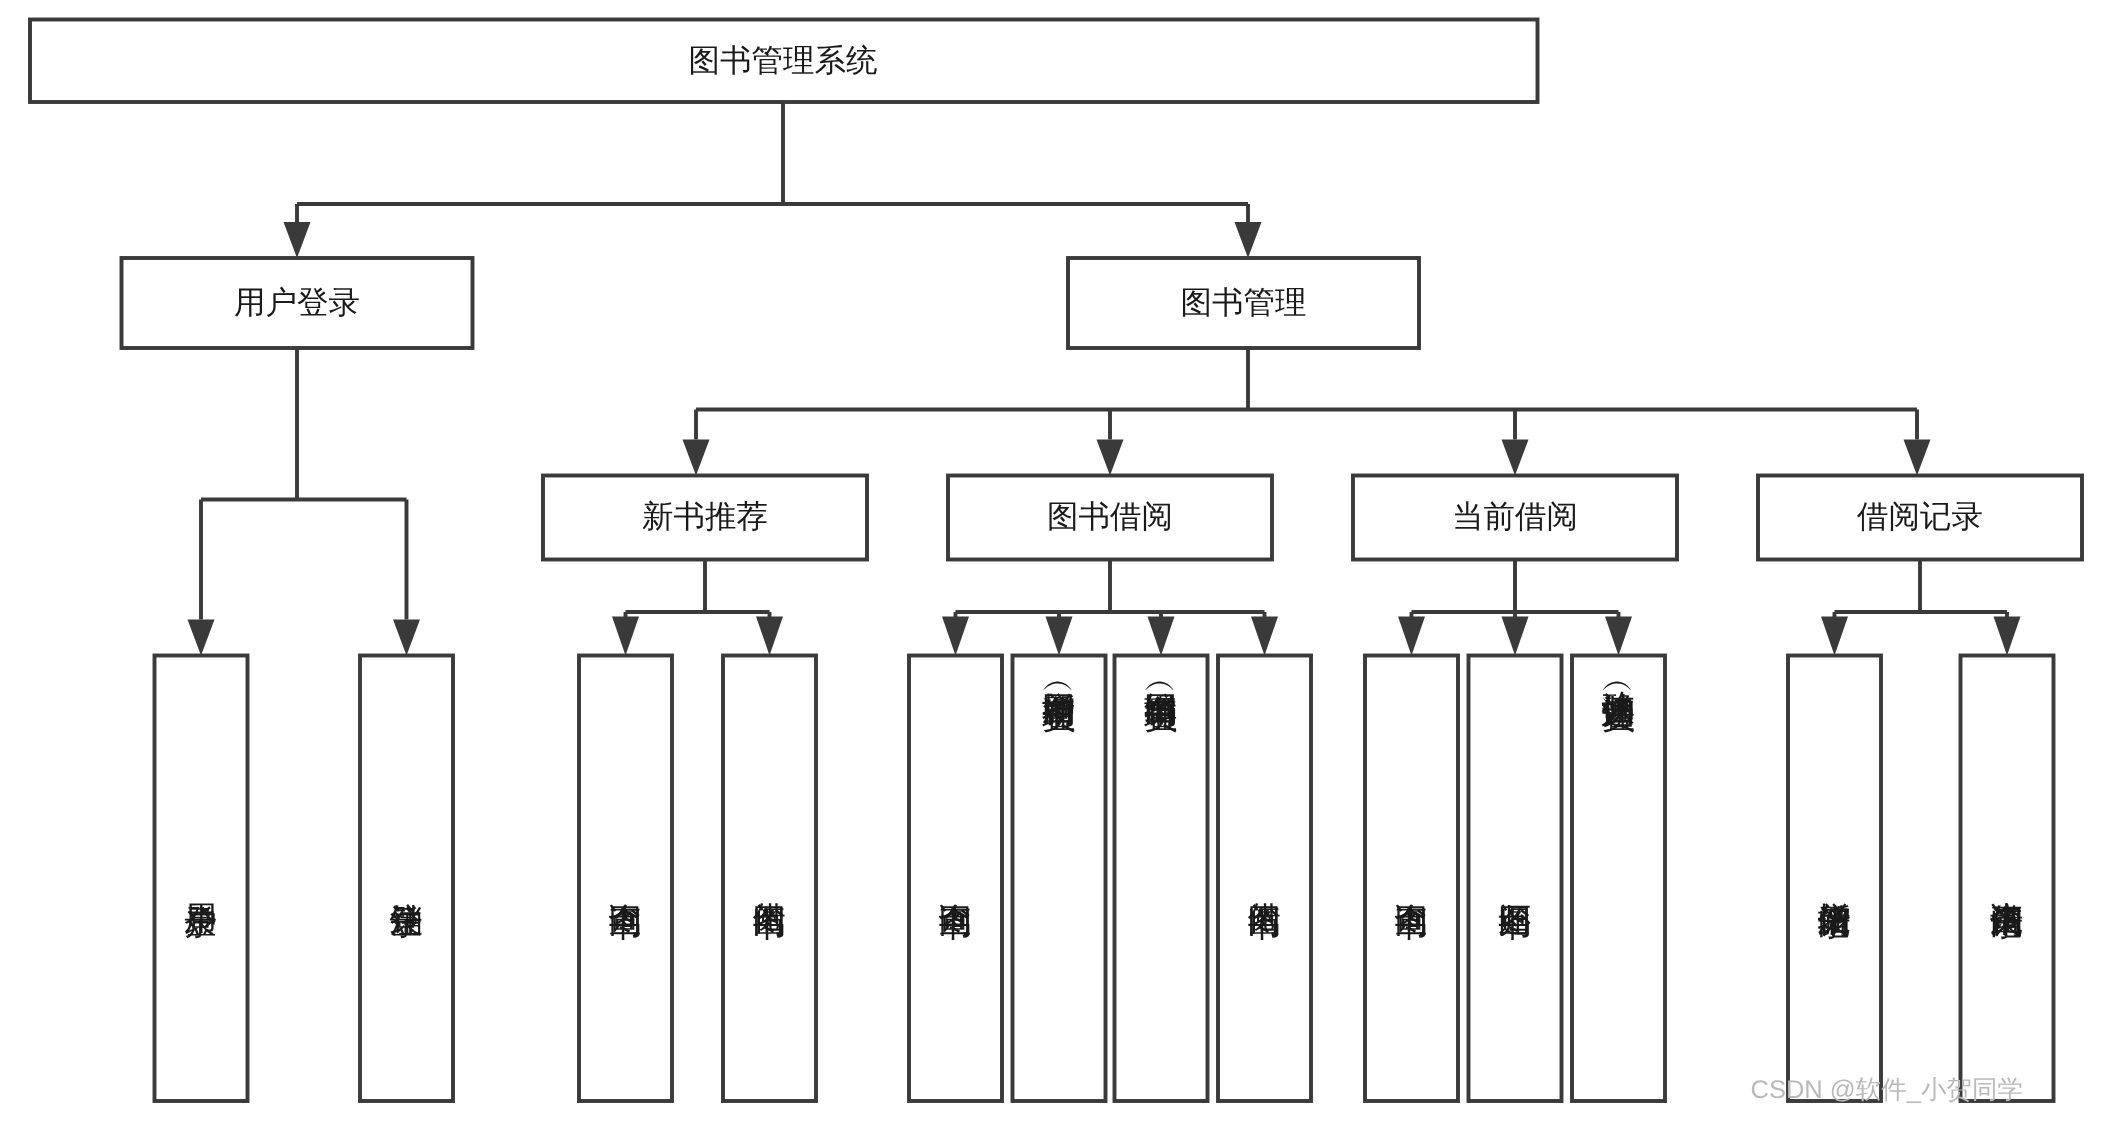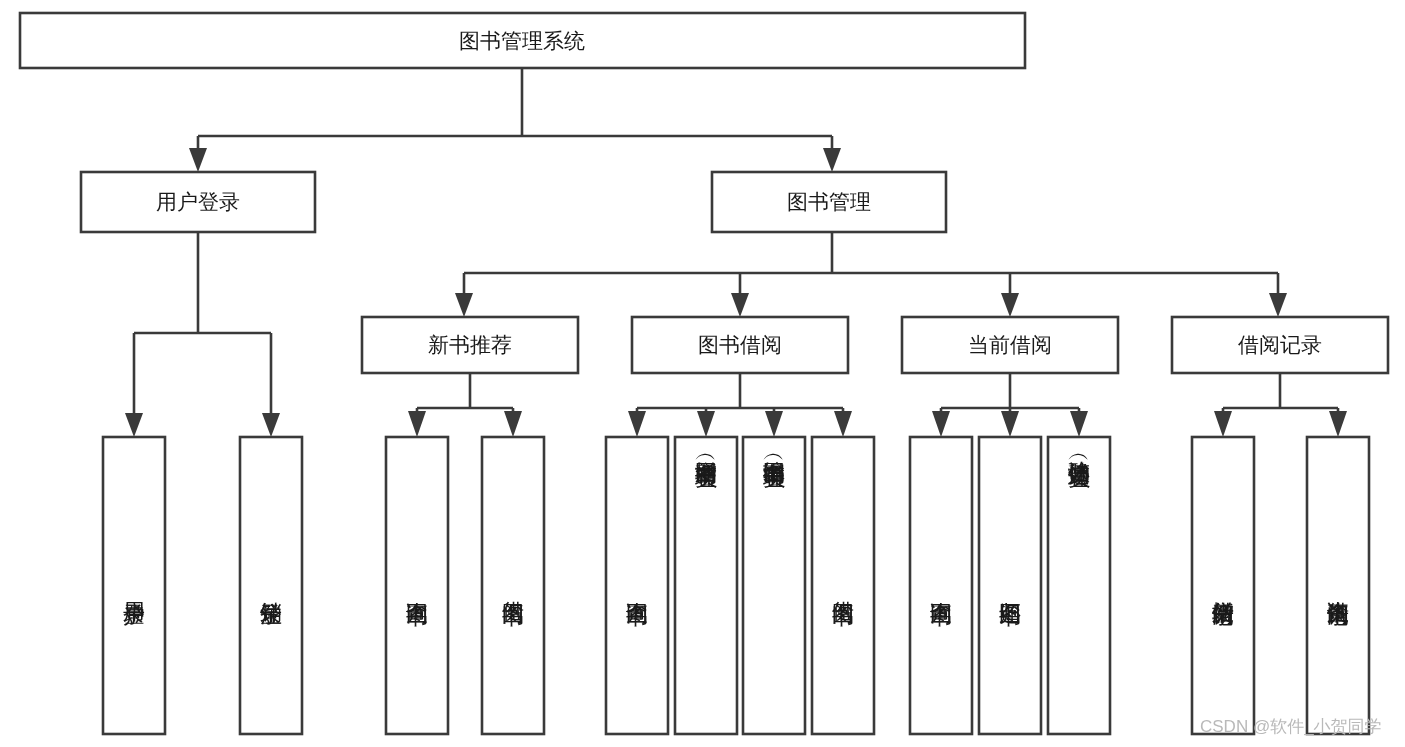--- a/index.html
+++ b/index.html
@@ -225,15 +225,15 @@
     <span class="leaf-label-text">确认归还（管理员）</span>
   </div>
 
   <div class="leaf-label-box" style="left:1192px;top:437px;width:62px;height:297px;">
     <span class="leaf-label-text">新增借阅记录</span>
   </div>
   <div class="leaf-label-box" style="left:1307px;top:437px;width:62px;height:297px;">
     <span class="leaf-label-text">查询借阅记录</span>
   </div>
 
-  <div class="watermark" style="left:1200px;top:715px;">CSDN @软件_小贺同学</div>
+  <div class="watermark" style="left:1167px;top:715px;">CSDN @软件_小贺同学</div>
 
 </div>
 
 </body></html>

